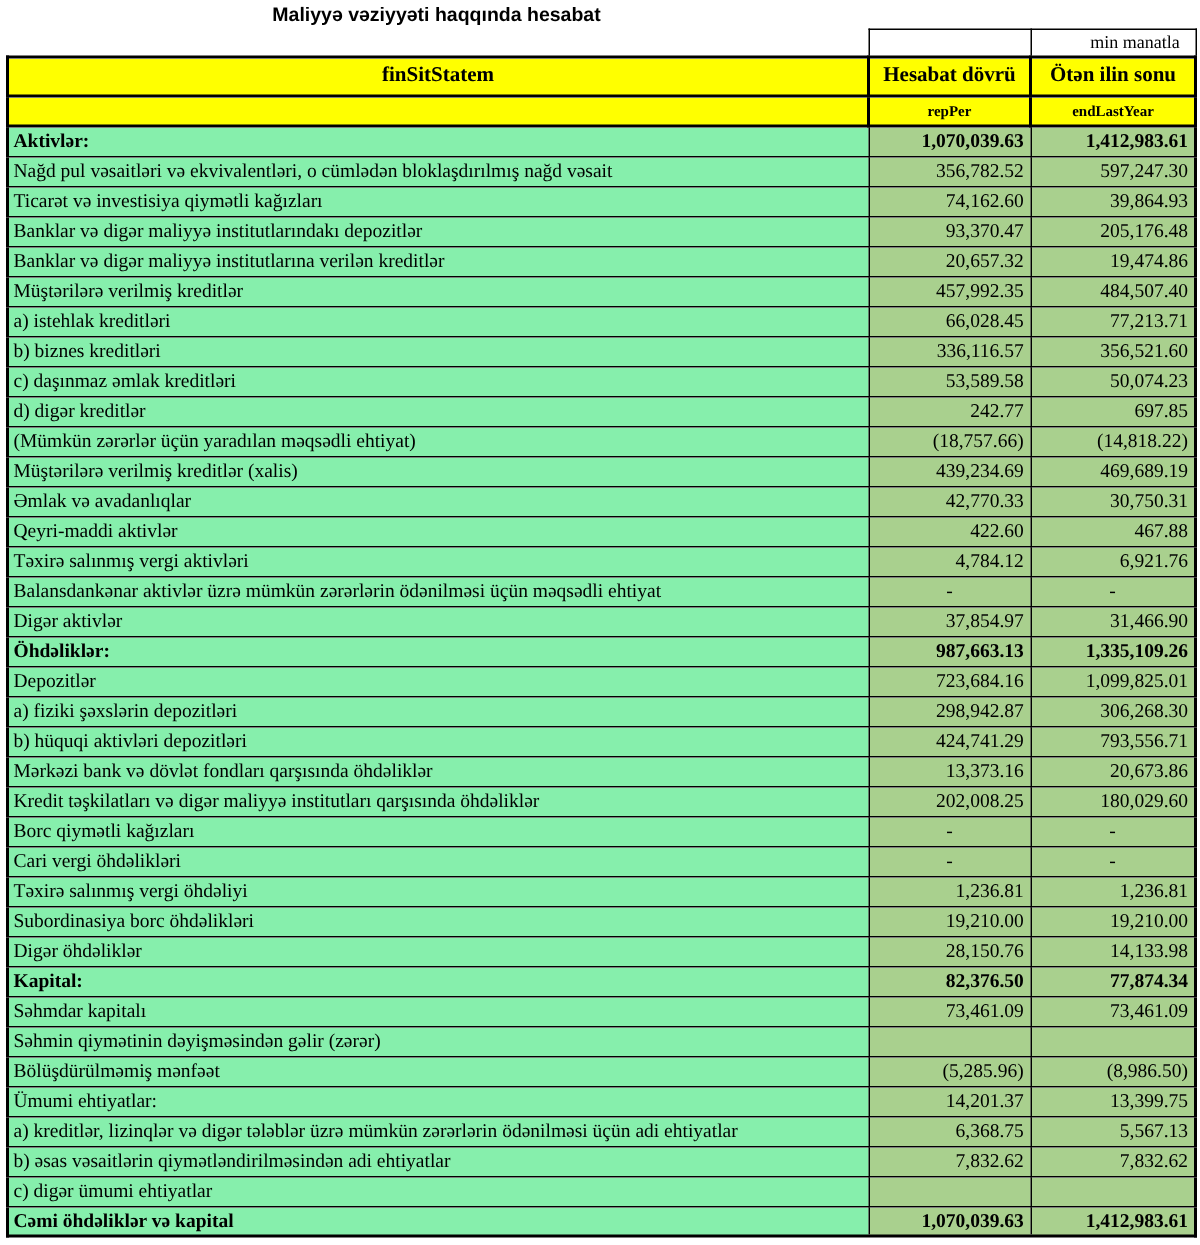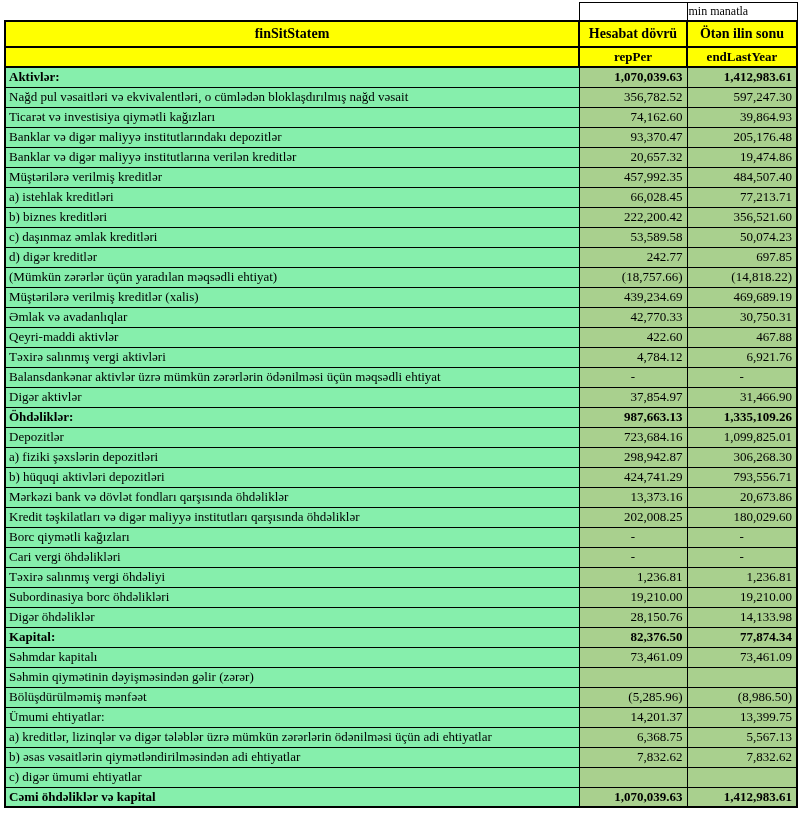--- a/index.html
+++ b/index.html
@@ -36,31 +36,32 @@
   col.c2 { width: 108px; }
   col.c3 { width: 110px; }
 
   td, th { overflow: hidden; white-space: nowrap; }
 
   
   tr.unit-row { height: 18px; }
   .noborder { border: none; background: #fff; }
   .unit-cell { border: 1px solid var(--border-c); background: #fff; }
   .unit-note {
+    text-align: right;
     font-size: 12px;
     padding-right: 10px;
   }
 
   
   .hdr {
     background: var(--header-bg);
     border: 2px solid var(--border-c);
     font-weight: bold;
     text-align: center;
-    font-size: 13px;
+    font-size: 10px;
   }
   tr.main-header { height: 26px; padding-left: 16px; }
   tr.main-header .hdr { font-size: 14px; }
   tr.sub-header { height: 20px; }
 
   
   tbody tr { height: 20px; }
   tbody td { border: 1px solid var(--border-c); font-size: 13px; line-height: 18px; }
   tbody td:first-child { border-left: 2px solid var(--border-c); }
   tbody td:last-child  { border-right: 2px solid var(--border-c); }
@@ -68,20 +69,21 @@
 
   td.label { background: #86efac; padding: 0 3px; text-align: left; }
   td.num   { background: var(--value-bg); padding: 0 4px; text-align: right; }
   td.num.dash { text-align: center; }
   .bold { font-weight: bold; }
 </style>
 </head>
 <body>
 
 <div class="page">
+  <div class="title">Maliyyə vəziyyəti haqqında hesabat</div>
 
   <table>
     <colgroup>
       <col class="c1">
         <col class="c2">
         <col class="c3">
     </colgroup>
     <thead>
       <tr class="unit-row">
         <td class="noborder"></td>
@@ -130,21 +132,21 @@
           <td class="num">457,992.35</td>
           <td class="num">484,507.40</td>
         </tr>
         <tr>
           <td class="label">a) istehlak kreditləri</td>
           <td class="num">66,028.45</td>
           <td class="num">77,213.71</td>
         </tr>
         <tr>
           <td class="label">b) biznes kreditləri</td>
-          <td class="num">222,200.42</td>
+          <td class="num">336,116.57</td>
           <td class="num">356,521.60</td>
         </tr>
         <tr>
           <td class="label">c) daşınmaz əmlak kreditləri</td>
           <td class="num">53,589.58</td>
           <td class="num">50,074.23</td>
         </tr>
         <tr>
           <td class="label">d) digər kreditlər</td>
           <td class="num">242.77</td>

